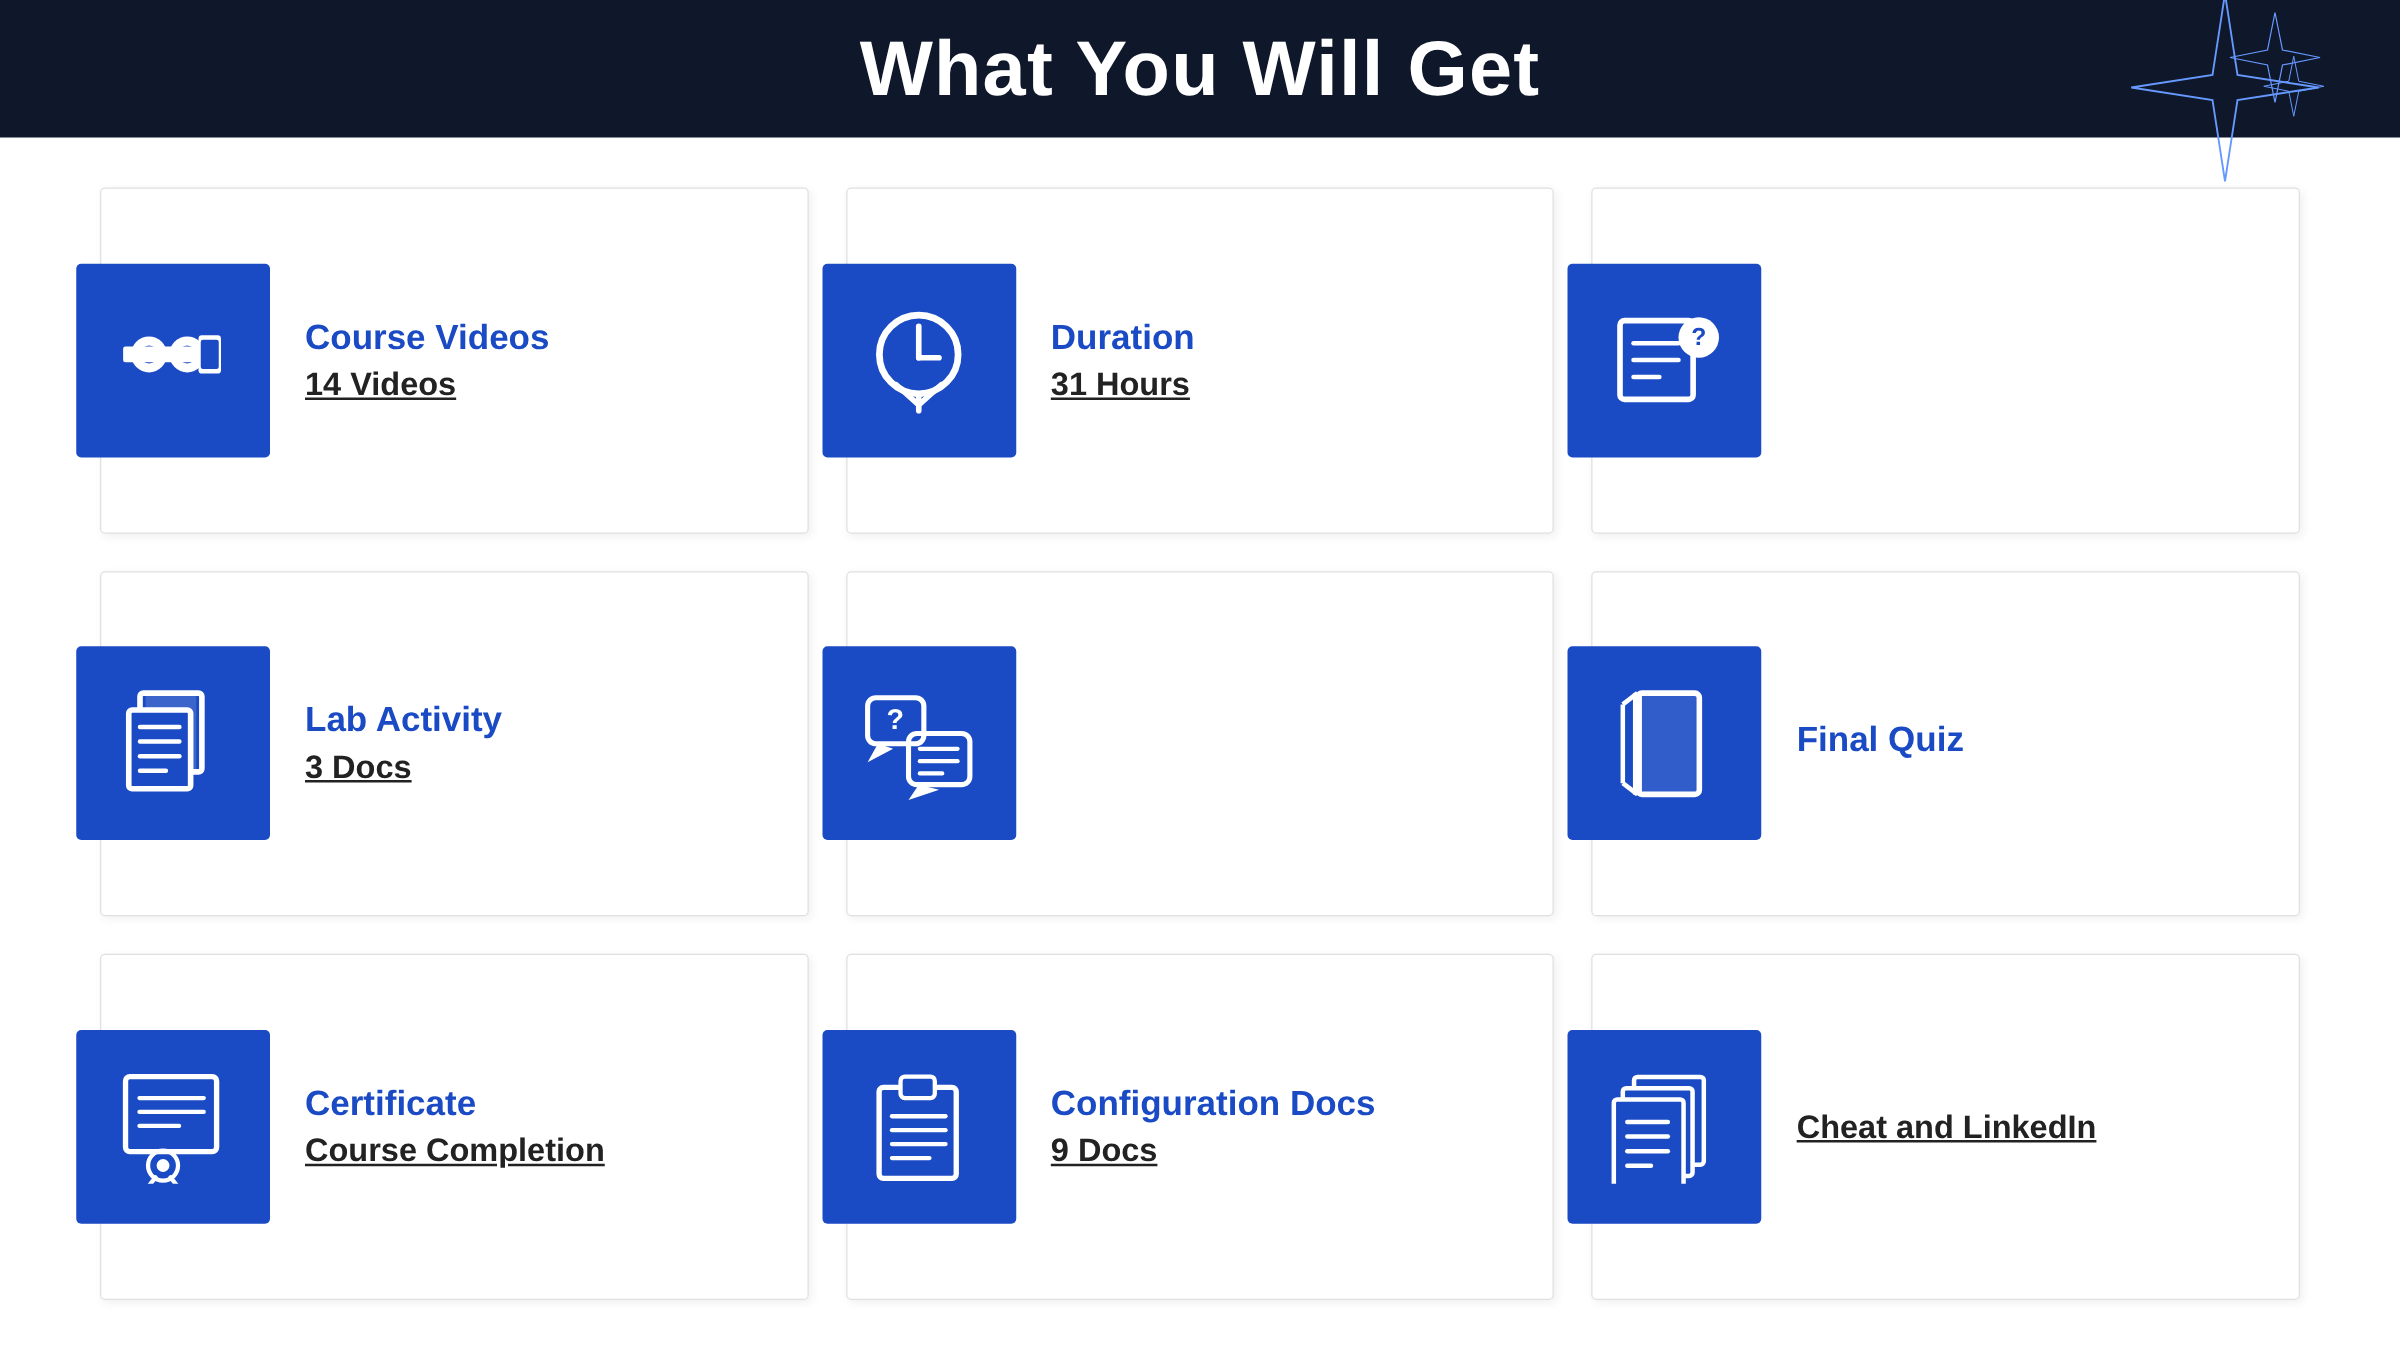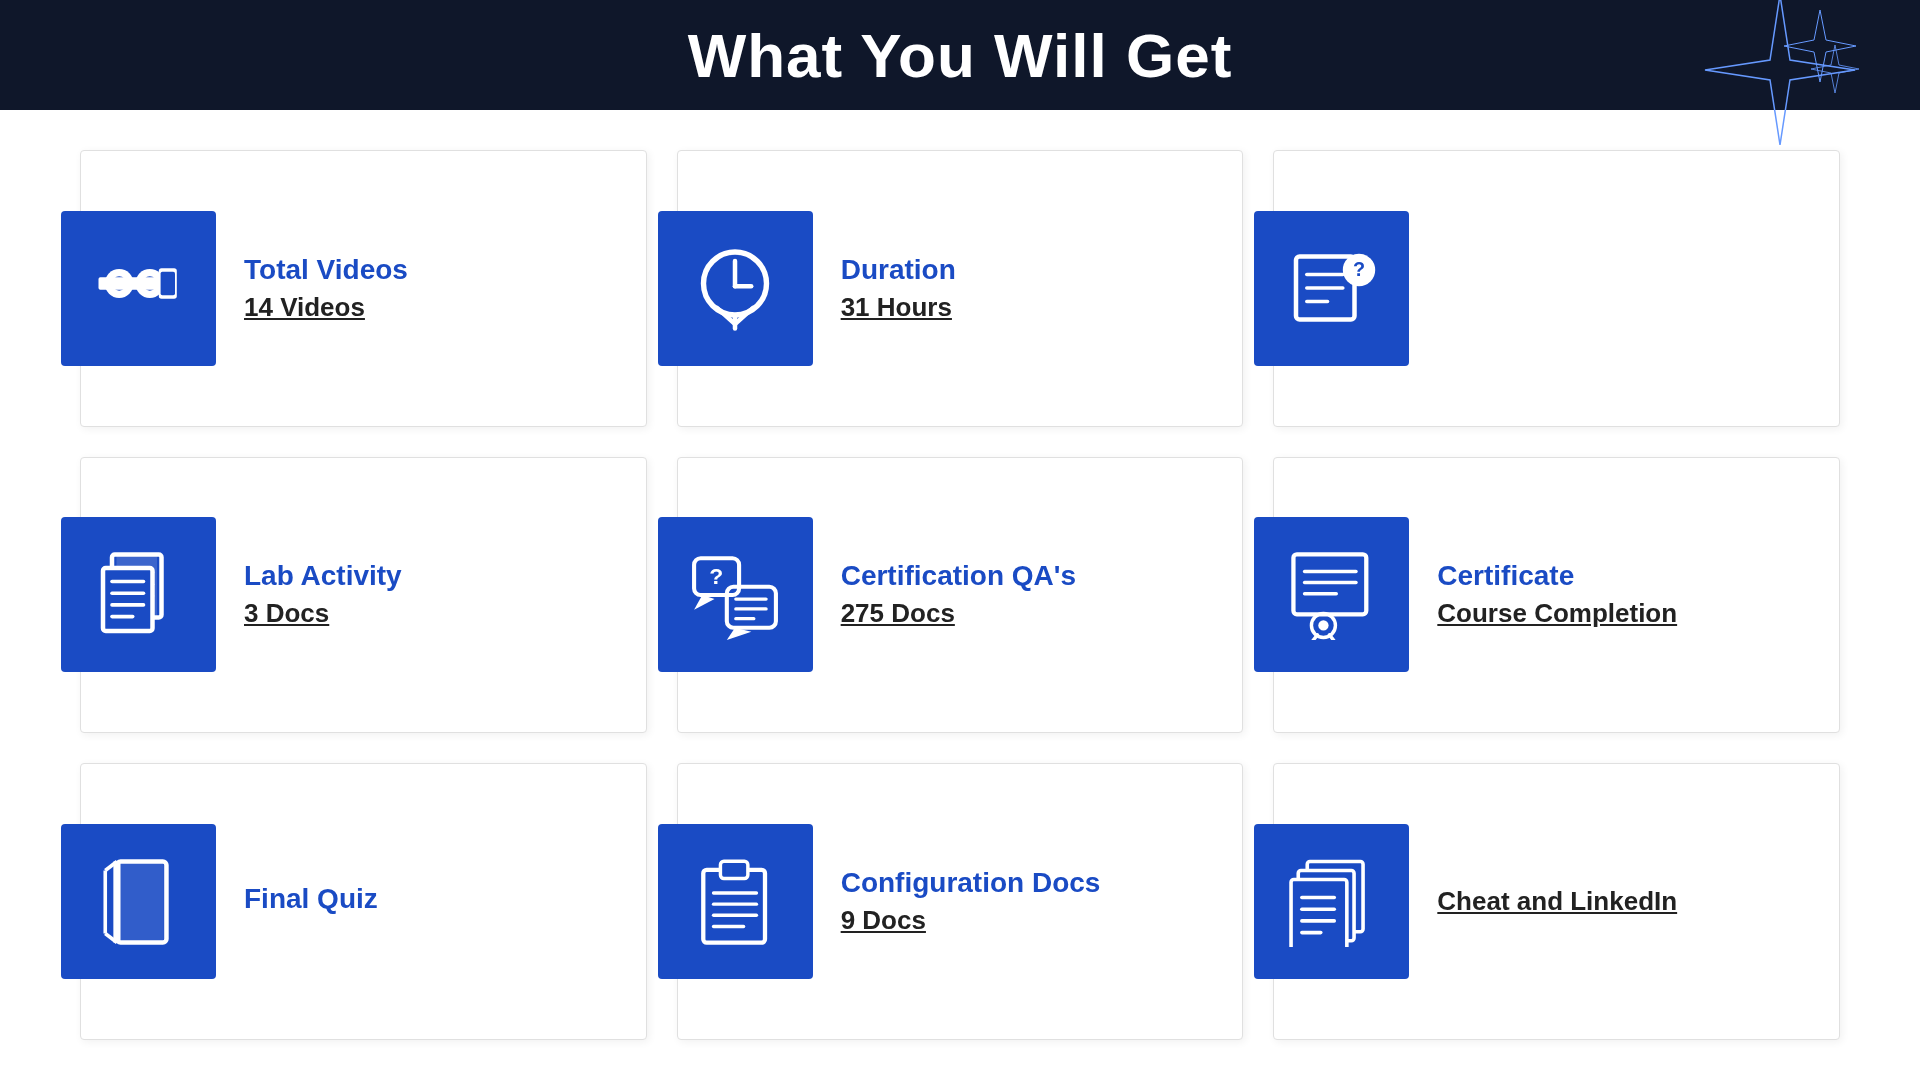--- a/index.html
+++ b/index.html
@@ -117,21 +117,21 @@
       <circle cx="28" cy="35" r="16" fill="white"></circle>
       <circle cx="28" cy="35" r="8" fill="#1a4bc4"></circle>
       <circle cx="62" cy="35" r="16" fill="white"></circle>
       <circle cx="62" cy="35" r="8" fill="#1a4bc4"></circle>
       <rect x="5" y="28" width="80" height="14" rx="2" fill="white"></rect>
       <rect x="72" y="18" width="20" height="34" rx="3" fill="white"></rect>
       <rect x="74" y="22" width="16" height="26" rx="2" fill="#1a4bc4"></rect>
     </svg>
       </div>
       <div class="card-text">
-        <div class="card-title">Total Videos</div>
+        <div class="card-title">Course Videos</div>
         <div class="card-subtitle">14 Videos</div>
       </div>
     </div>
     <div class="card">
       <div class="card-icon-box">
         <svg viewBox="0 0 100 100" fill="white" xmlns="http://www.w3.org/2000/svg">
       <circle cx="50" cy="45" r="35" stroke="white" stroke-width="6" fill="none"></circle>
       <line x1="50" y1="20" x2="50" y2="48" stroke="white" stroke-width="5" stroke-linecap="round"></line>
       <line x1="50" y1="48" x2="68" y2="48" stroke="white" stroke-width="5" stroke-linecap="round"></line>
       <path d="M30 72 L50 90 L70 72" stroke="white" stroke-width="5" fill="none" stroke-linecap="round" stroke-linejoin="round"></path>
@@ -181,23 +181,34 @@
       <rect x="5" y="5" width="55" height="45" rx="8" stroke="white" stroke-width="5" fill="none"></rect>
       <text x="32" y="36" text-anchor="middle" font-size="28" font-weight="bold" fill="white">?</text>
       <polygon points="15,50 5,68 30,55" fill="white"></polygon>
       <rect x="45" y="40" width="60" height="50" rx="8" stroke="white" stroke-width="5" fill="none"></rect>
       <line x1="56" y1="55" x2="93" y2="55" stroke="white" stroke-width="4" stroke-linecap="round"></line>
       <line x1="56" y1="67" x2="93" y2="67" stroke="white" stroke-width="4" stroke-linecap="round"></line>
       <line x1="56" y1="79" x2="78" y2="79" stroke="white" stroke-width="4" stroke-linecap="round"></line>
       <polygon points="55,90 45,105 75,95" fill="white"></polygon>
     </svg>
       </div>
-      <div class="card-text">
-        <div class="card-title">Certification QA's</div>
-        <div class="card-subtitle">275 Docs</div>
+    </div>
+    <div class="card">
+      <div class="card-icon-box">
+        <svg viewBox="0 0 85 100" fill="white" xmlns="http://www.w3.org/2000/svg">
+      <rect x="18" y="5" width="55" height="90" rx="4" stroke="white" stroke-width="5" fill="none"></rect>
+      <line x1="18" y1="5" x2="18" y2="95" stroke="white" stroke-width="8"></line>
+      <rect x="22" y="5" width="48" height="88" rx="2" fill="white" opacity="0.1"></rect>
+      <line x1="18" y1="5" x2="5" y2="15" stroke="white" stroke-width="4"></line>
+      <line x1="18" y1="95" x2="5" y2="85" stroke="white" stroke-width="4"></line>
+      <line x1="5" y1="15" x2="5" y2="85" stroke="white" stroke-width="4"></line>
+    </svg>
+      </div>
+      <div class="card-text">
+        <div class="card-title">Final Quiz</div>
       </div>
     </div>
     <div class="card">
       <div class="card-icon-box">
         <svg viewBox="0 0 100 105" fill="white" xmlns="http://www.w3.org/2000/svg">
       <rect x="5" y="5" width="85" height="70" rx="4" stroke="white" stroke-width="5" fill="none"></rect>
       <line x1="18" y1="25" x2="78" y2="25" stroke="white" stroke-width="4" stroke-linecap="round"></line>
       <line x1="18" y1="38" x2="78" y2="38" stroke="white" stroke-width="4" stroke-linecap="round"></line>
       <line x1="18" y1="51" x2="55" y2="51" stroke="white" stroke-width="4" stroke-linecap="round"></line>
       <circle cx="40" cy="88" r="14" stroke="white" stroke-width="4" fill="none"></circle>
@@ -206,35 +217,20 @@
       <line x1="47" y1="99" x2="54" y2="108" stroke="white" stroke-width="4" stroke-linecap="round"></line>
     </svg>
       </div>
       <div class="card-text">
         <div class="card-title">Certificate</div>
         <div class="card-subtitle">Course Completion</div>
       </div>
     </div>
     <div class="card">
       <div class="card-icon-box">
-        <svg viewBox="0 0 85 100" fill="white" xmlns="http://www.w3.org/2000/svg">
-      <rect x="18" y="5" width="55" height="90" rx="4" stroke="white" stroke-width="5" fill="none"></rect>
-      <line x1="18" y1="5" x2="18" y2="95" stroke="white" stroke-width="8"></line>
-      <rect x="22" y="5" width="48" height="88" rx="2" fill="white" opacity="0.1"></rect>
-      <line x1="18" y1="5" x2="5" y2="15" stroke="white" stroke-width="4"></line>
-      <line x1="18" y1="95" x2="5" y2="85" stroke="white" stroke-width="4"></line>
-      <line x1="5" y1="15" x2="5" y2="85" stroke="white" stroke-width="4"></line>
-    </svg>
-      </div>
-      <div class="card-text">
-        <div class="card-title">Final Quiz</div>
-      </div>
-    </div>
-    <div class="card">
-      <div class="card-icon-box">
         <svg viewBox="0 0 90 105" fill="white" xmlns="http://www.w3.org/2000/svg">
       <rect x="8" y="15" width="72" height="85" rx="4" stroke="white" stroke-width="5" fill="none"></rect>
       <rect x="28" y="5" width="32" height="20" rx="4" stroke="white" stroke-width="4" fill="#1a4bc4"></rect>
       <line x1="20" y1="42" x2="70" y2="42" stroke="white" stroke-width="4" stroke-linecap="round"></line>
       <line x1="20" y1="55" x2="70" y2="55" stroke="white" stroke-width="4" stroke-linecap="round"></line>
       <line x1="20" y1="68" x2="70" y2="68" stroke="white" stroke-width="4" stroke-linecap="round"></line>
       <line x1="20" y1="81" x2="55" y2="81" stroke="white" stroke-width="4" stroke-linecap="round"></line>
     </svg>
       </div>
       <div class="card-text">

